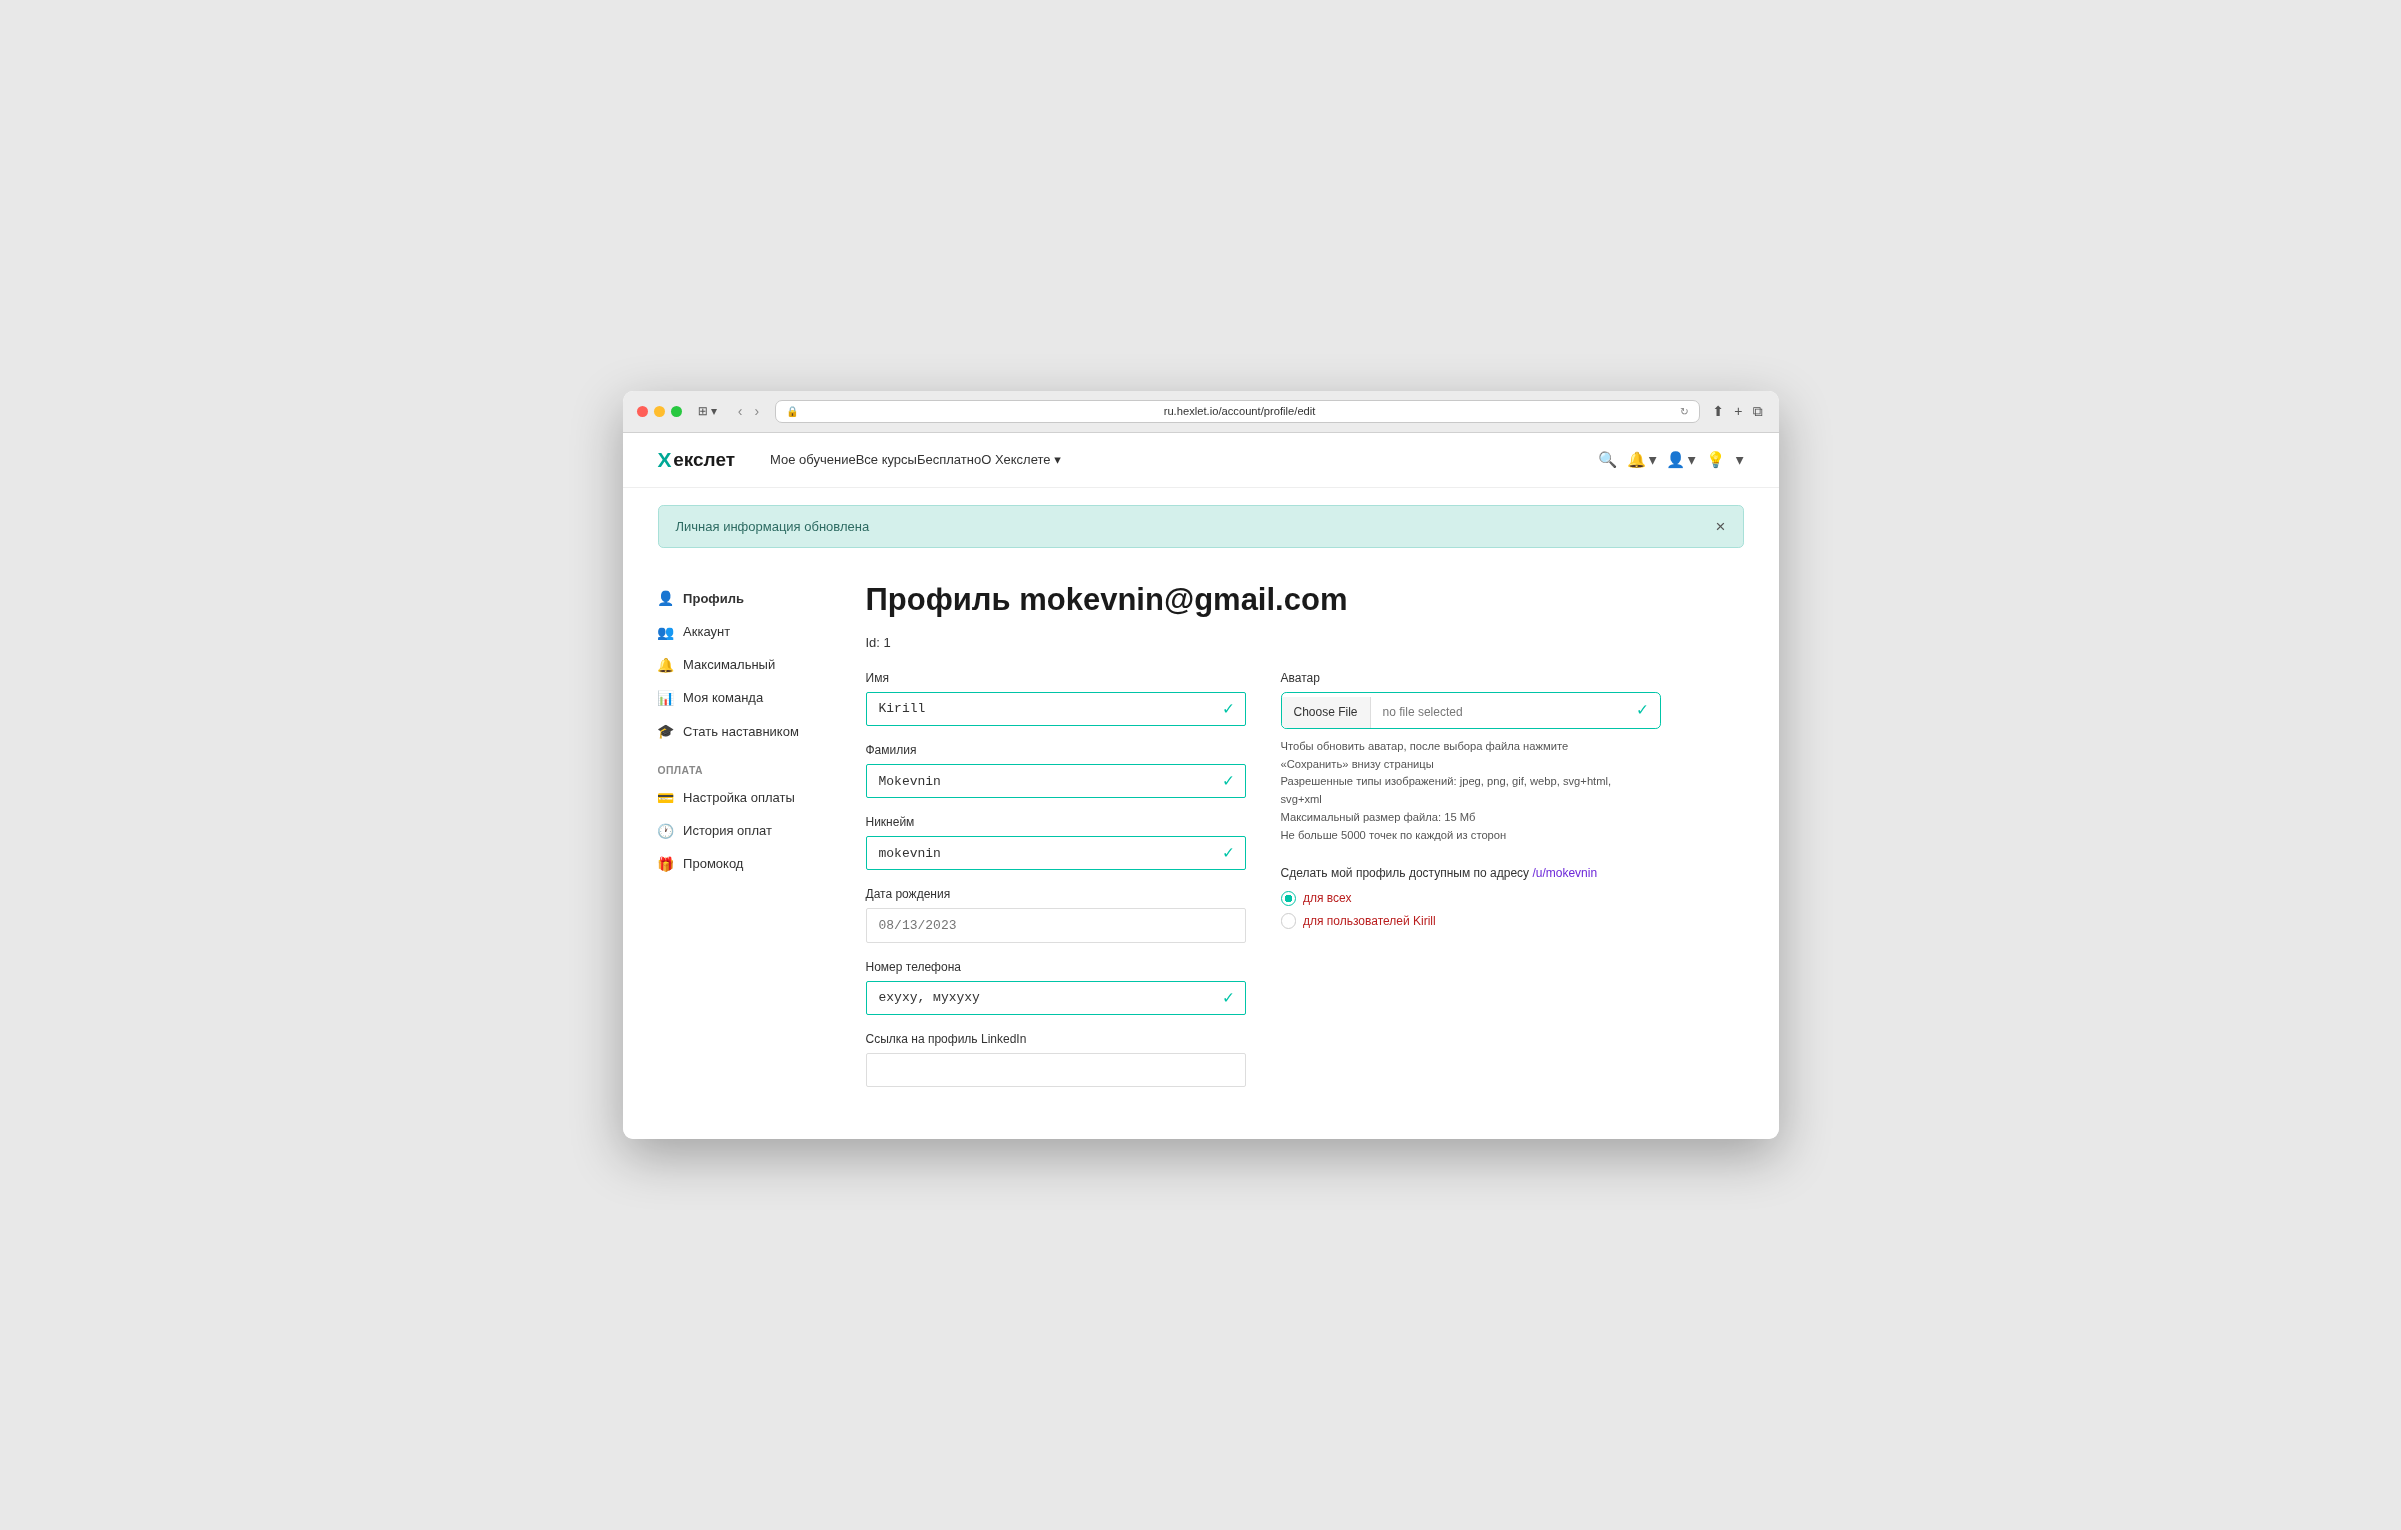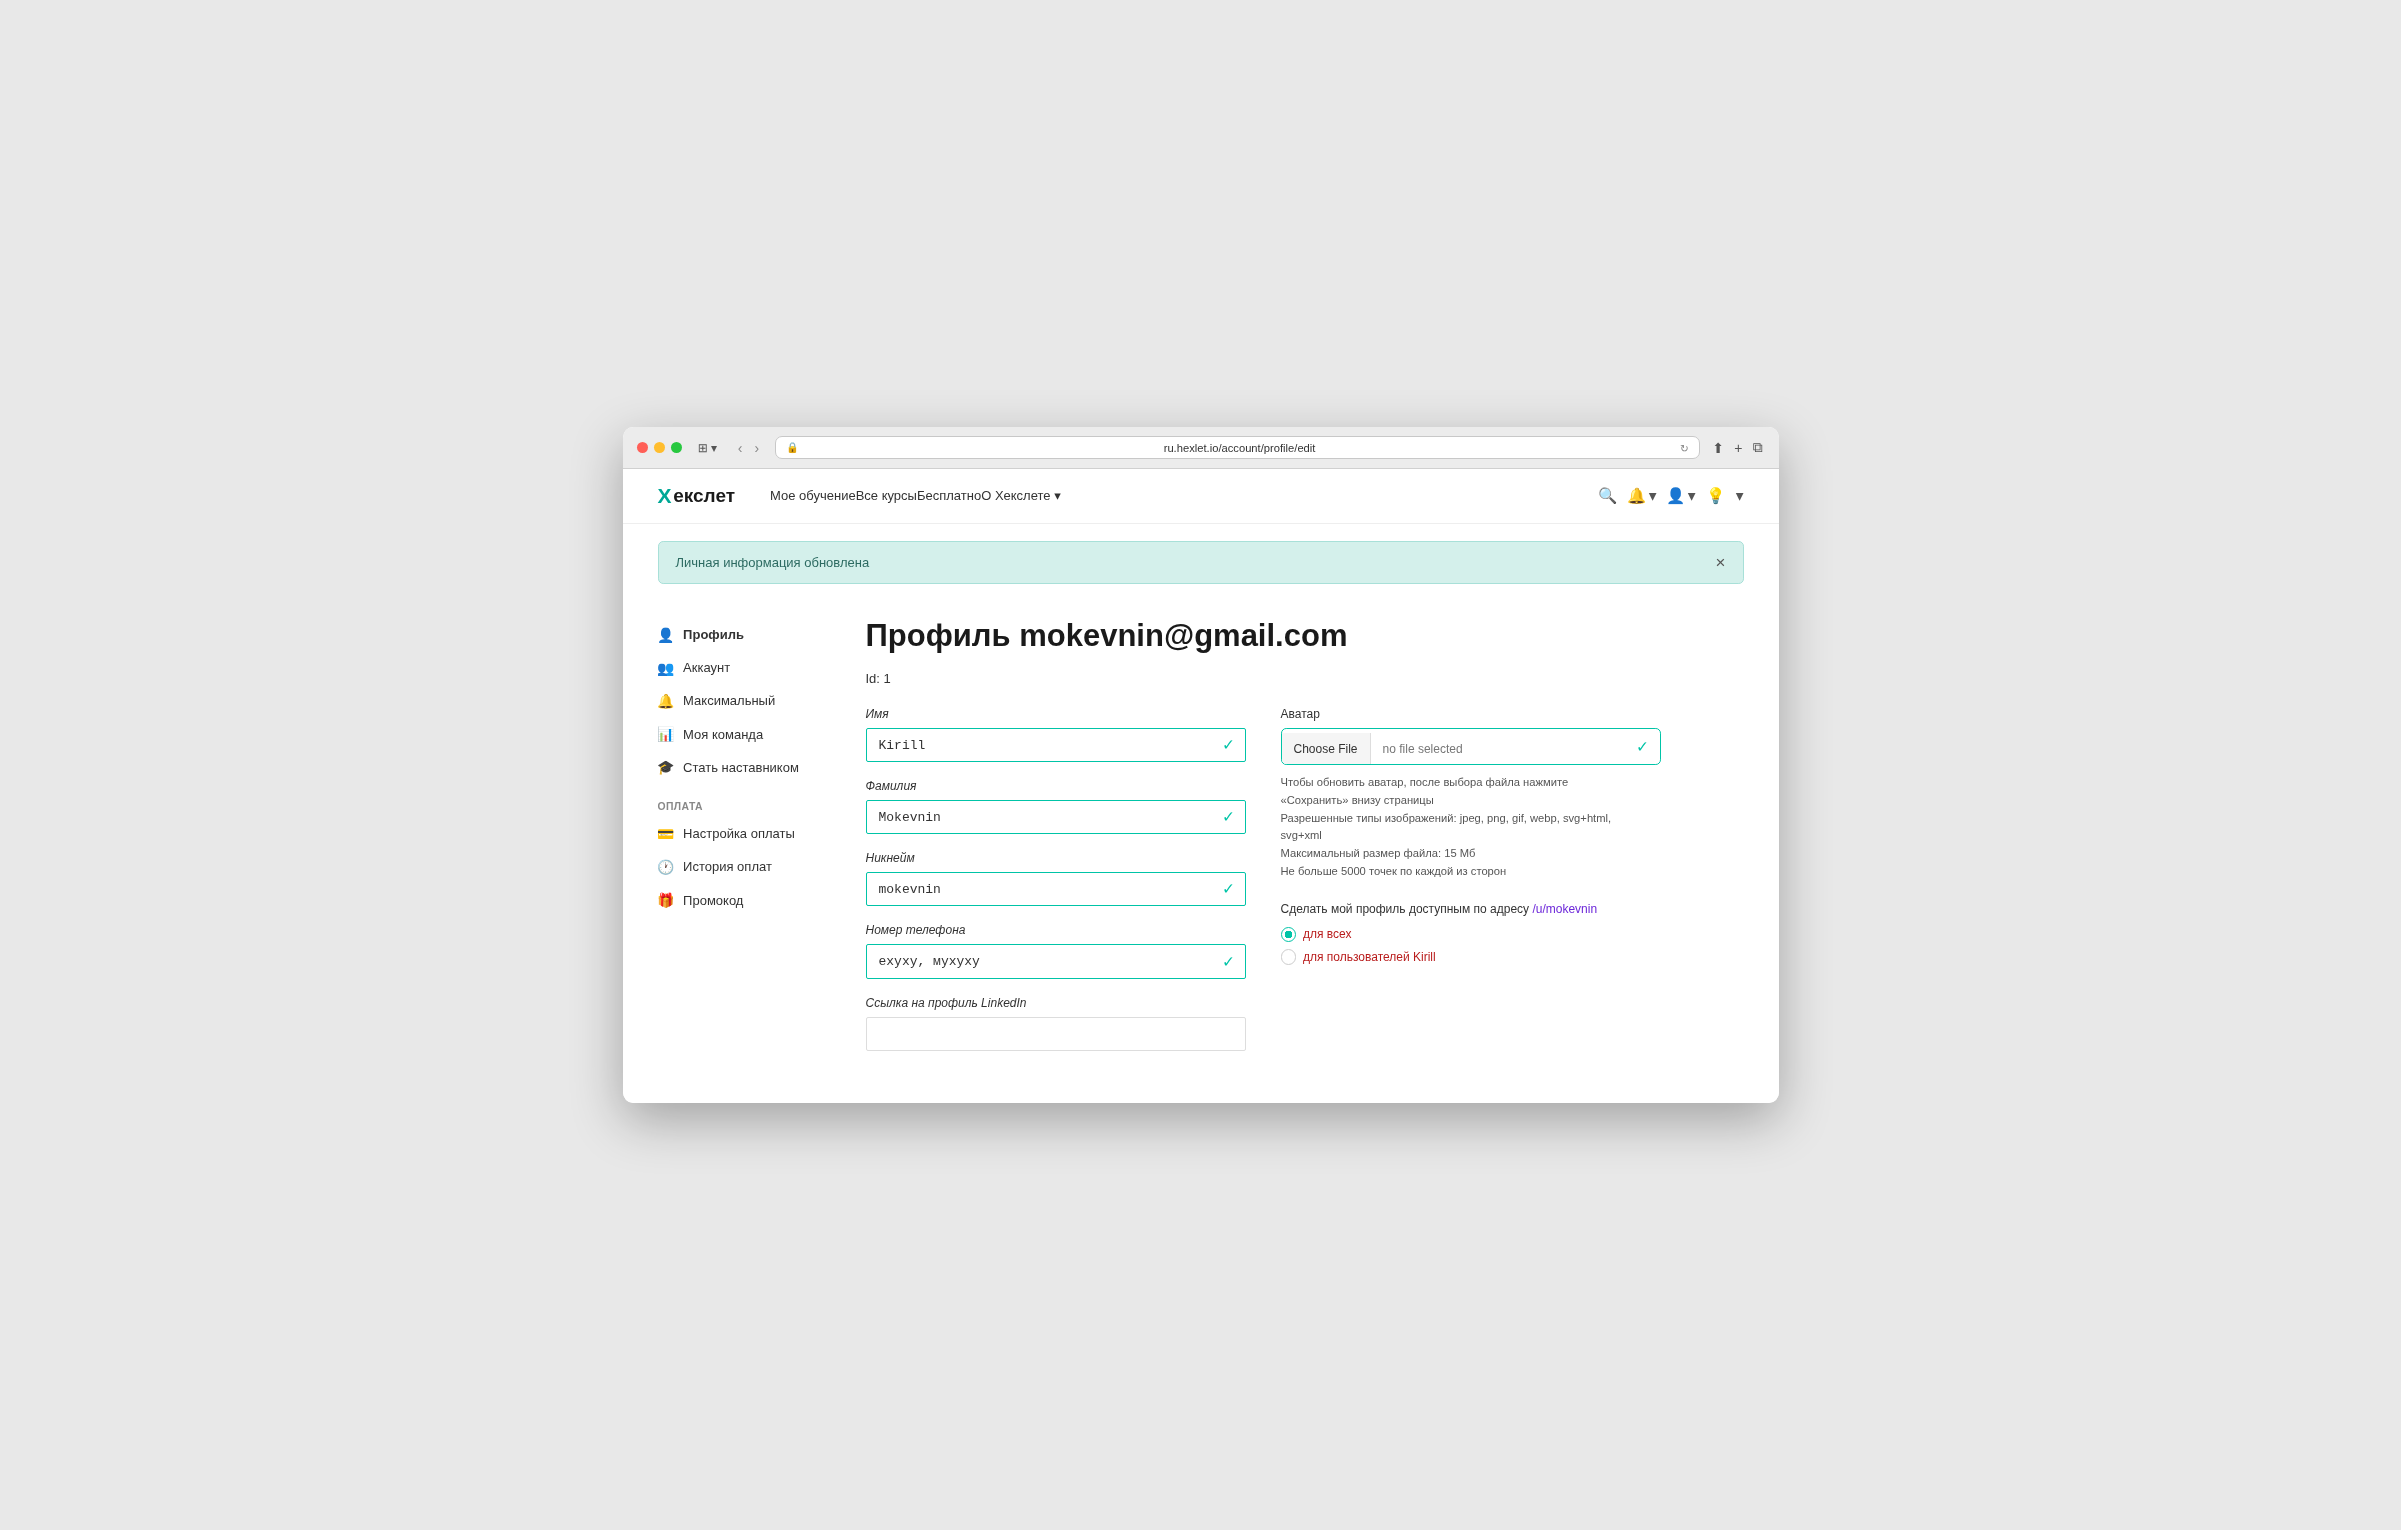--- a/index.html
+++ b/index.html
@@ -192,21 +192,20 @@
     }
     .form-left { flex: 1; max-width: 380px; }
     .form-right { flex: 1; max-width: 380px; }
 
     .form-group { margin-bottom: 17px; }
     .form-label {
       display: block;
       font-size: 12px;
       color: #333;
       margin-bottom: 7px;
-      font-style: italic;
     }
     .form-input-wrapper { position: relative; }
     .form-input {
       width: 100%;
       padding: 8.6px 35px 8.6px 12px;
       border: 1.7px solid #00c4a7;
       border-radius: 2px;
       font-size: 13px;
       color: #333;
       outline: none;
@@ -421,20 +420,26 @@
             </div>
 
             <div class="form-group">
               <label class="form-label">Никнейм</label>
               <div class="form-input-wrapper">
                 <input class="form-input" type="text" value="mokevnin" style="">
                 <span class="form-input-check">✓</span>
               </div>
             </div>
 
+            <div class="form-group">
+              <label class="form-label">Дата рождения</label>
+              <div class="form-input-wrapper">
+                <input class="form-input no-border" type="text" placeholder="08/13/2023" style="">
+              </div>
+            </div>
 
             <div class="form-group">
               <label class="form-label">Номер телефона</label>
               <div class="form-input-wrapper">
                 <input class="form-input" type="text" value="еxyxy, мухуху" style="">
                 <span class="form-input-check">✓</span>
               </div>
             </div>
 
             <div class="form-group">

